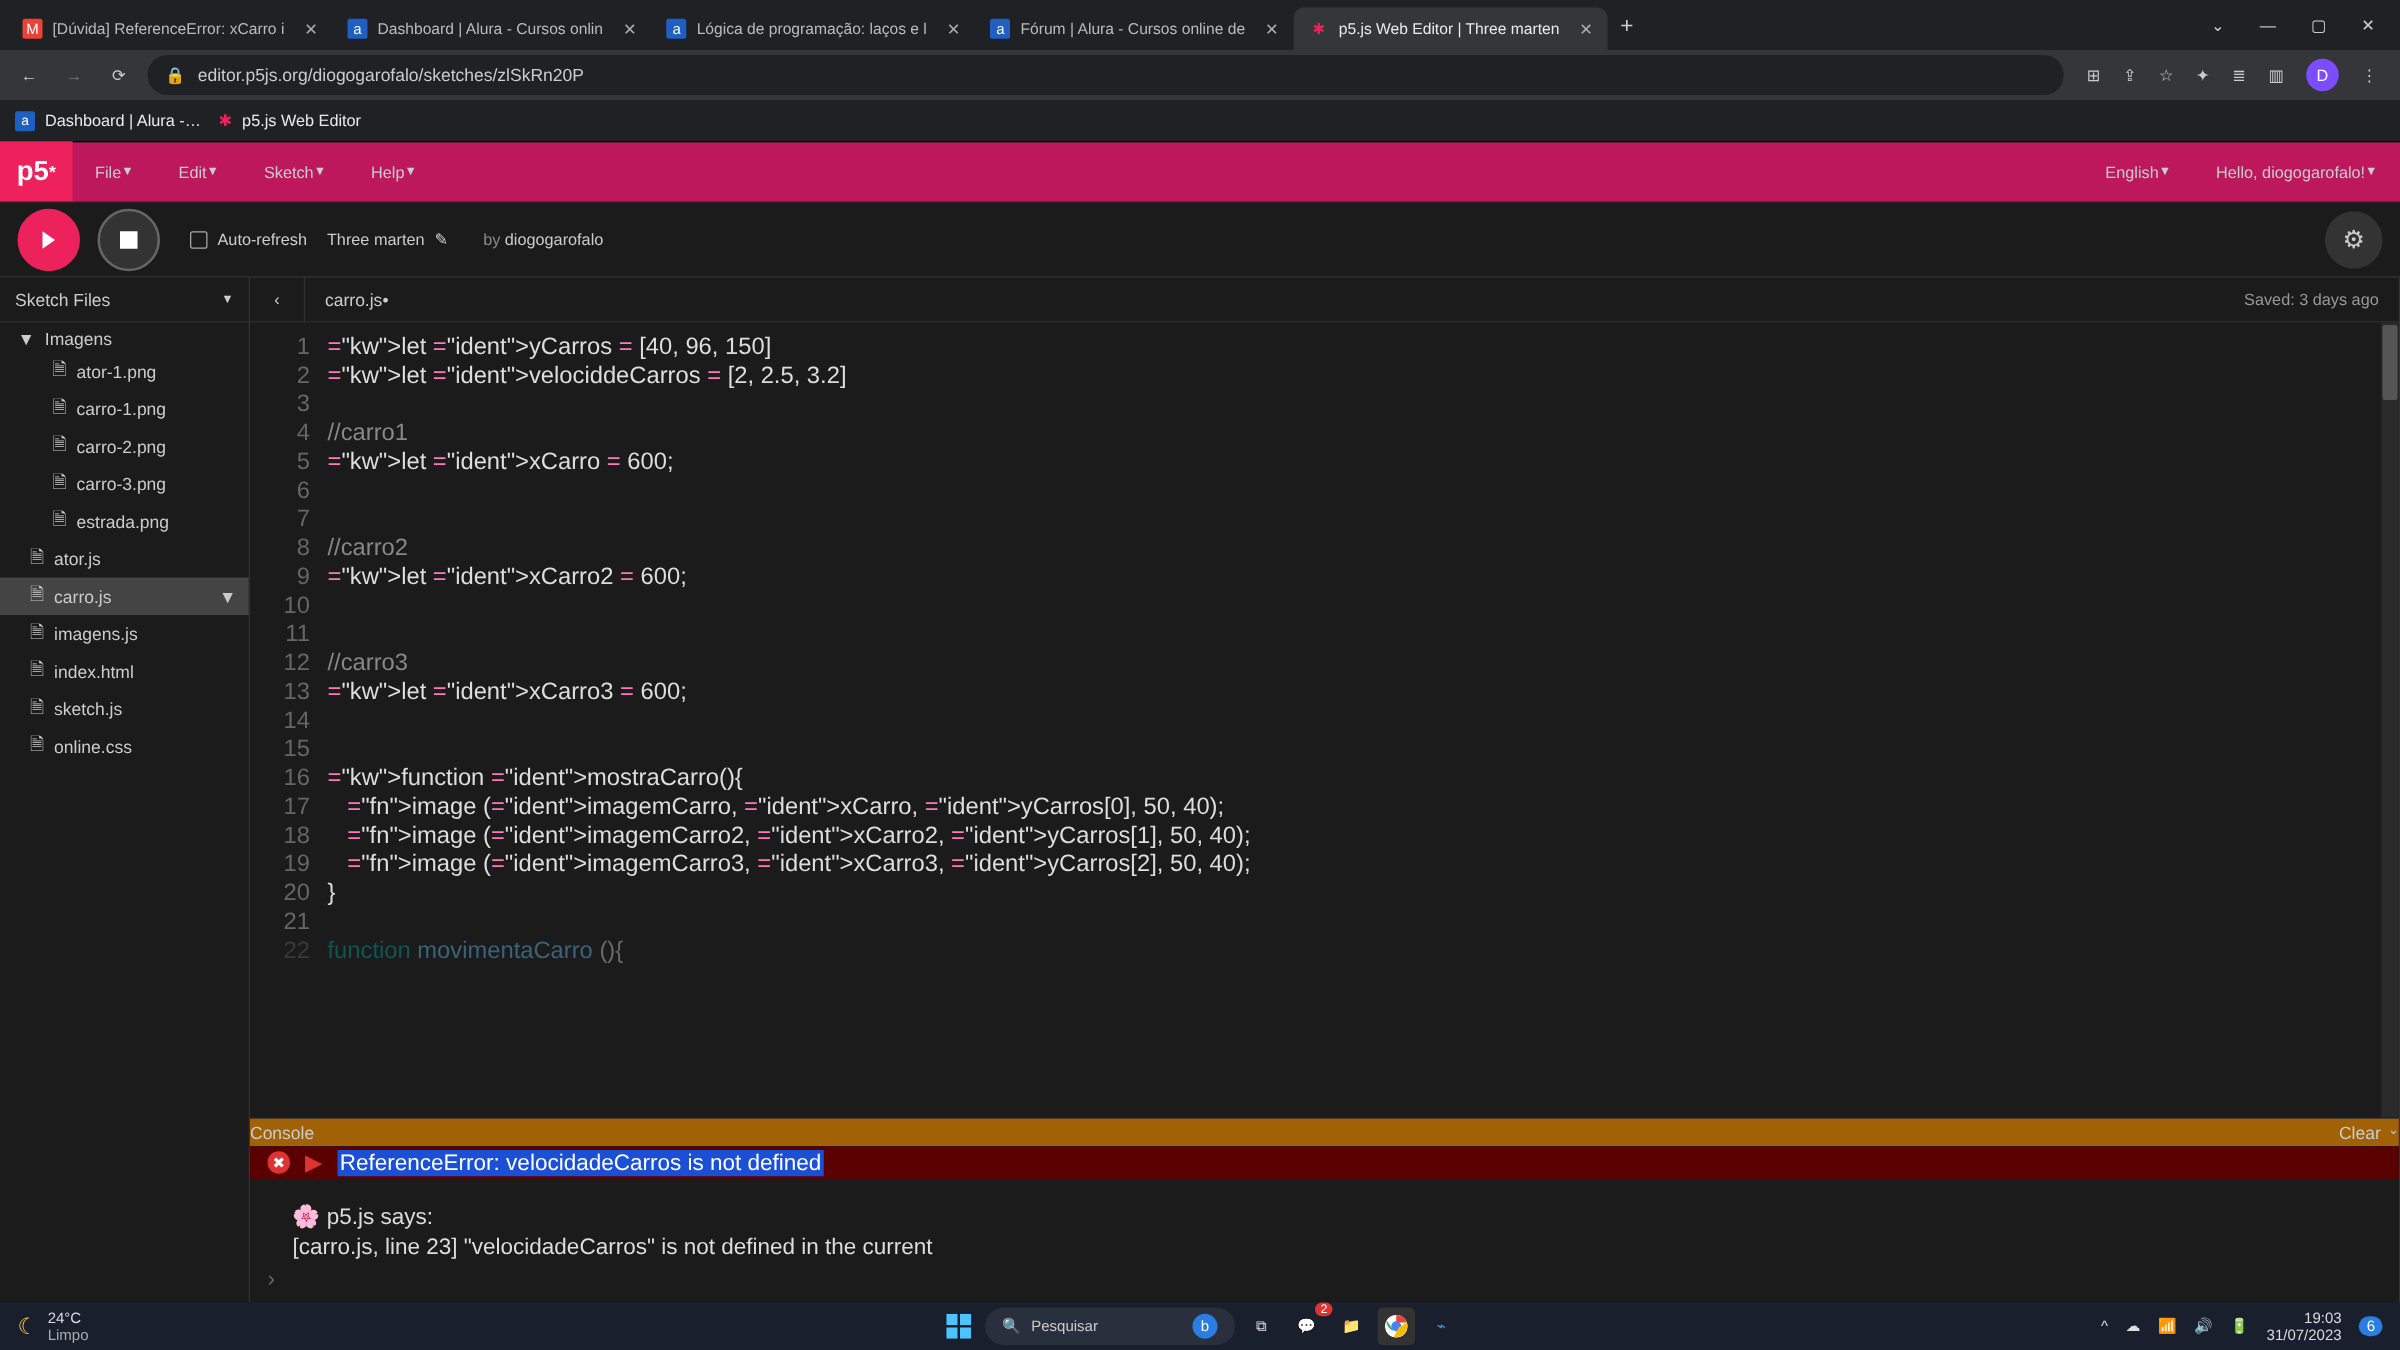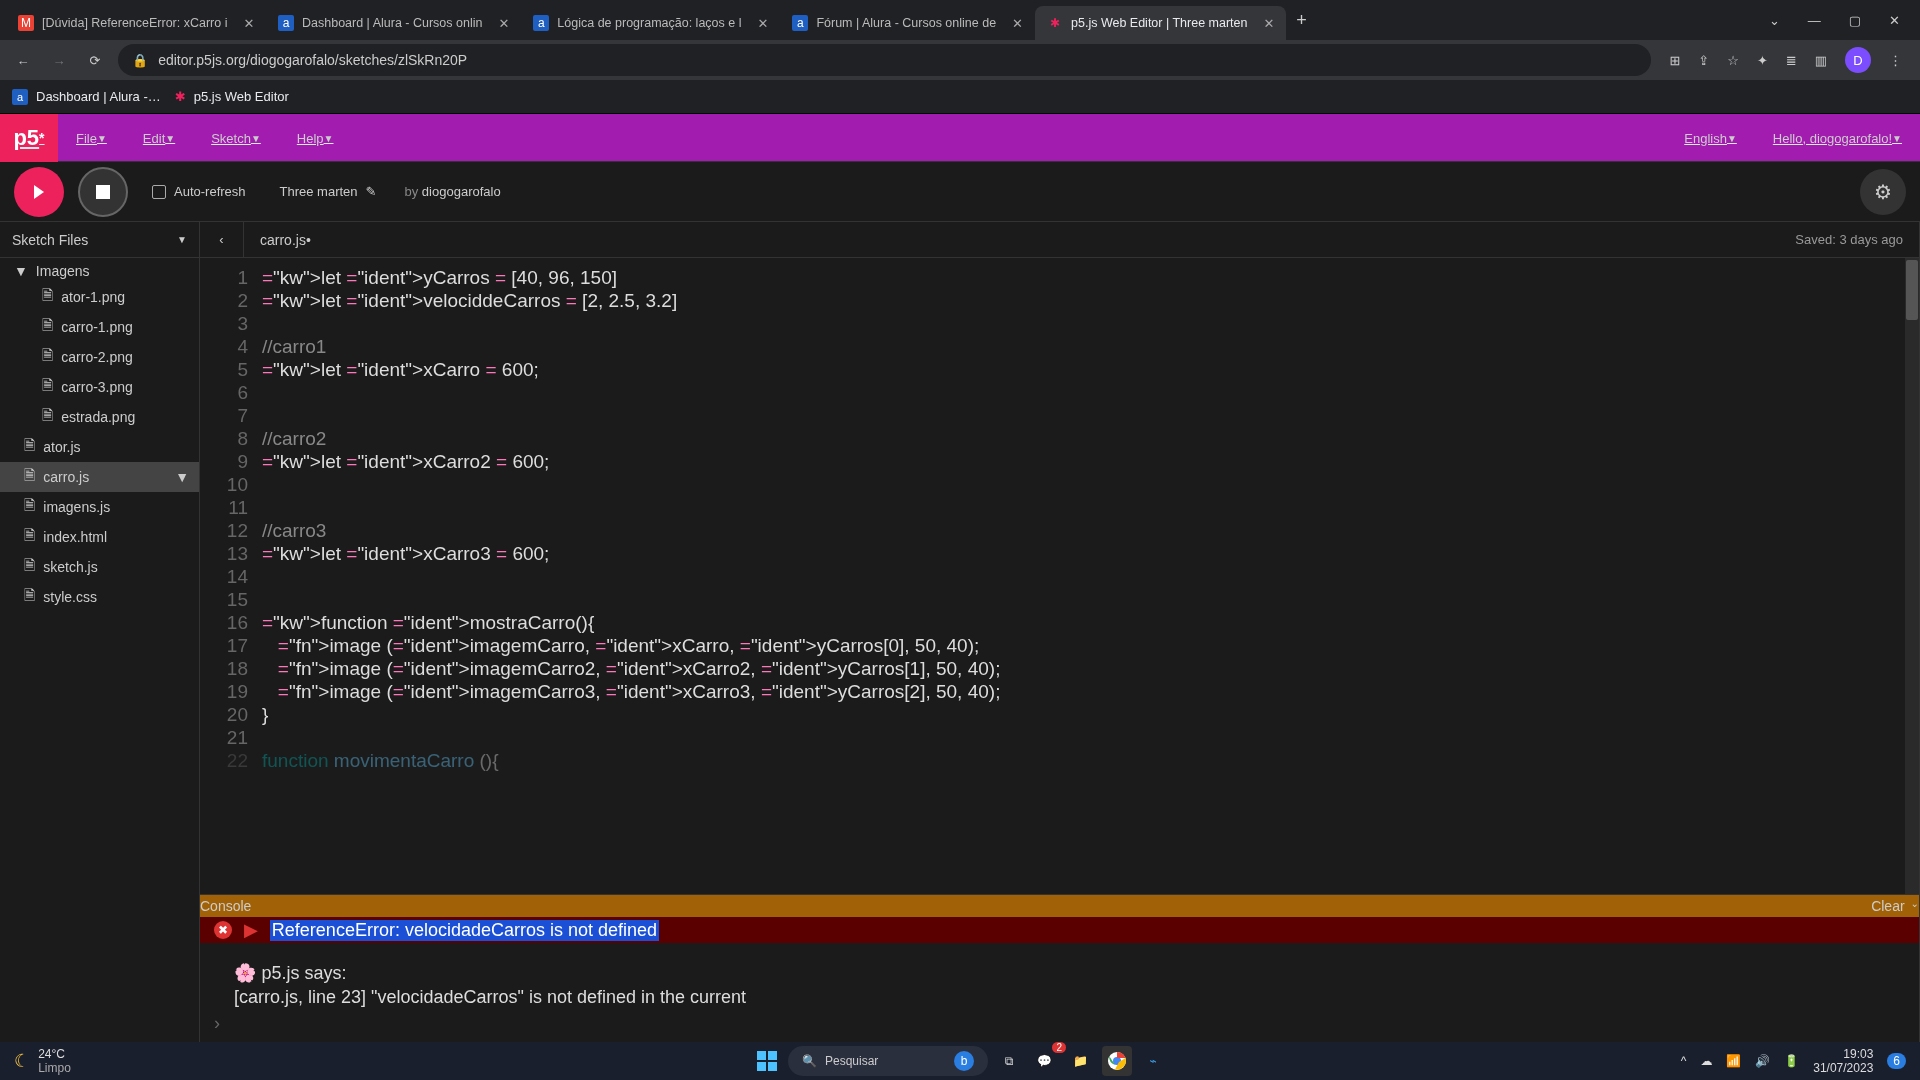--- a/index.html
+++ b/index.html
@@ -19,31 +19,31 @@
 .navbtn { width: 26px; height: 26px; display: flex; align-items: center; justify-content: center; color: #ccc; border-radius: 50%; }
 .omnibox { flex: 1; background: #202124; height: 32px; border-radius: 16px; display: flex; align-items: center; padding: 0 14px; gap: 10px; color: #ccc; font-size: 14px; }
 .addr-icons { display: flex; gap: 18px; align-items: center; color: #ccc; padding: 0 8px; }
 .avatar-circle { width: 26px; height: 26px; border-radius: 50%; background: #7c4dff; color: #fff; display: flex; align-items: center; justify-content: center; font-size: 13px; font-weight: 500; }
 
 .bookmarks { height: 34px; background: #202124; display: flex; align-items: center; gap: 14px; padding: 0 12px; border-bottom: 1px solid #000; }
 .bookmark { display: flex; align-items: center; gap: 8px; color: #e8eaed; font-size: 13px; }
 
 
 .p5-root { position: absolute; top: 114px; left: 0; right: 0; bottom: 38px; display: flex; flex-direction: column; background: #1b1b1b; }
-.p5-menubar { height: 48px; background: #a21caf; display: flex; align-items: flex-start; border-bottom: 1px solid #333; text-decoration: underline; }
+.p5-menubar { height: 48px; background: #be185d; display: flex; align-items: flex-end; border-bottom: 1px solid #333; }
 .p5-logo { width: 58px; height: 48px; background: #ed225d; color: #fff; display: flex; align-items: center; justify-content: center; font-weight: 600; font-size: 22px; }
 .p5-menu { display: flex; gap: 0; color: #ccc; }
 .p5-menu-item { padding: 0 18px; height: 48px; display: flex; align-items: center; gap: 0; cursor: pointer; }
 .p5-menu-right { margin-left: auto; display: flex; align-items: center; color: #ccc; }
 
 .p5-toolbar { height: 60px; background: #1b1b1b; display: flex; align-items: center; padding: 0 14px; gap: 14px; border-bottom: 1px solid #333; }
 .playbtn { width: 50px; height: 50px; border-radius: 50%; background: #ed225d; display: flex; align-items: center; justify-content: center; }
 .stopbtn { width: 50px; height: 50px; border-radius: 50%; background: #333; border: 2px solid #666; display: flex; align-items: center; justify-content: center; }
 .autorefresh { display: flex; align-items: center; gap: 8px; color: #ccc; margin-left: 10px; }
-.sketchname { margin-left: 20px; color: #ccc; display: flex; align-items: center; gap: 8px; }
+.sketchname { margin-left: 2px; color: #ccc; display: flex; align-items: center; gap: 8px; }
 .gearbtn { margin-left: auto; width: 46px; height: 46px; border-radius: 50%; background: #333; display: flex; align-items: center; justify-content: center; }
 
 .p5-body { flex: 1; display: flex; min-height: 0; }
 .sidebar { width: 200px; background: #1b1b1b; border-right: 1px solid #333; display: flex; flex-direction: column; }
 .sidebar-head { height: 36px; display: flex; align-items: center; justify-content: space-between; padding: 0 12px; border-bottom: 1px solid #333; font-size: 14px; color: #ccc; }
 .filetree { flex: 1; overflow: auto; font-size: 14px; color: #ccc; padding-top: 2px; }
 .file-item { padding: 3px 10px 3px 24px; display: flex; align-items: center; gap: 8px; cursor: pointer; }
 .file-item.folder { padding-left: 14px; }
 .file-item.child { padding-left: 42px; }
 .file-item.selected { background: #444; }
@@ -280,21 +280,21 @@
         <div class="file-item">
             <span>🗎</span>
             <span>index.html</span>
           </div>
         <div class="file-item">
             <span>🗎</span>
             <span>sketch.js</span>
           </div>
         <div class="file-item">
             <span>🗎</span>
-            <span>style.css</span>
+            <span>online.css</span>
           </div>
       </div>
     </div>
 
     <div class="editor-col">
       <div class="editor-tabs">
         <div class="collapse-btn">‹</div>
         <div class="filetab"><span>carro.js</span><span>•</span></div>
         <div class="saved">Saved: 3 days ago</div>
       </div>

